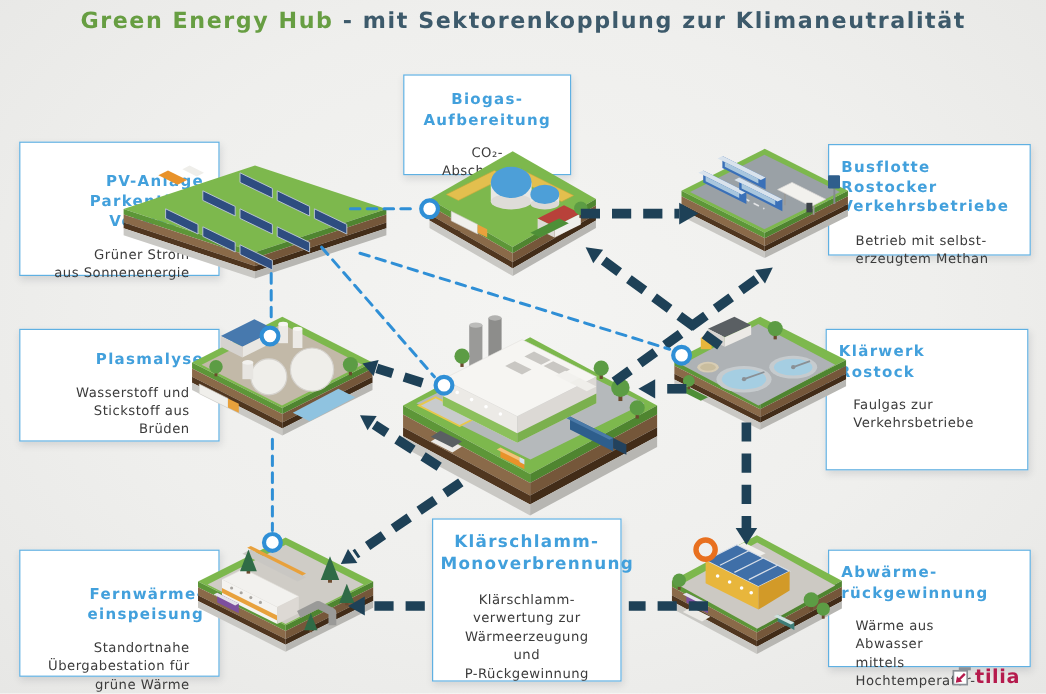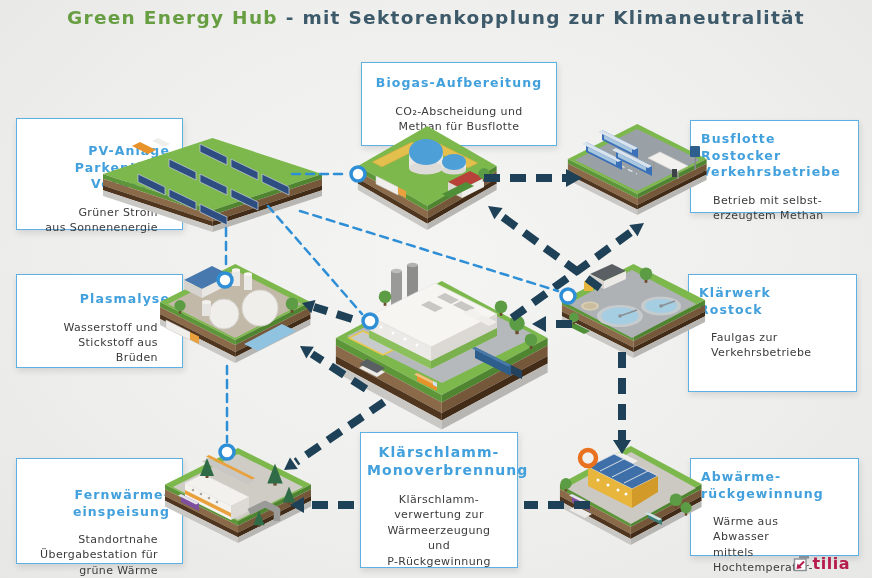--- a/index.html
+++ b/index.html
@@ -22,21 +22,21 @@
   .logo{position:absolute;right:22px;top:554px;z-index:6;display:flex;align-items:center;gap:3px;}
   .logo span{font-size:16px;font-weight:700;color:#b51b4d;letter-spacing:.5px;}
 </style>
 </head>
 <body>
 
 <div id="canvas">
 
   <div class="title"><span class="brand">Green Energy Hub</span><span> - mit Sektorenkopplung zur Klimaneutralität</span></div>
 
-  <div class="box center" style="left:361px;top:62px;width:196px;height:84px;padding-top:12px">
+  <div class="box center" style="left:336px;top:62px;width:140px;height:84px;padding-top:12px">
     <h3>Biogas-Aufbereitung</h3>
     <p>CO₂-Abscheidung und
 Methan für Busflotte</p>
   </div>
   <div class="box right" style="left:16px;top:118px;width:167px;height:112px;padding-top:24px">
     <h3>PV-Anlage
 Parkentin &amp;
 Vorweden</h3>
     <p>Grüner Strom
 aus Sonnenenergie</p>

